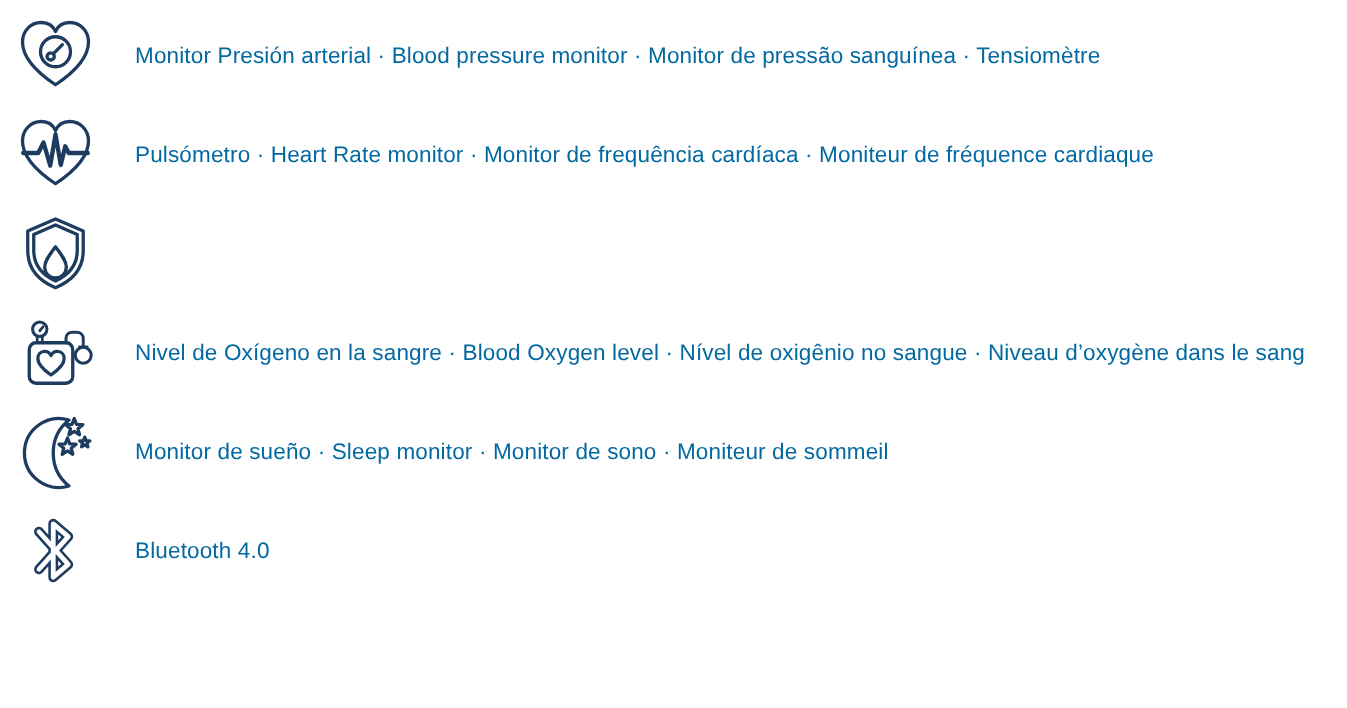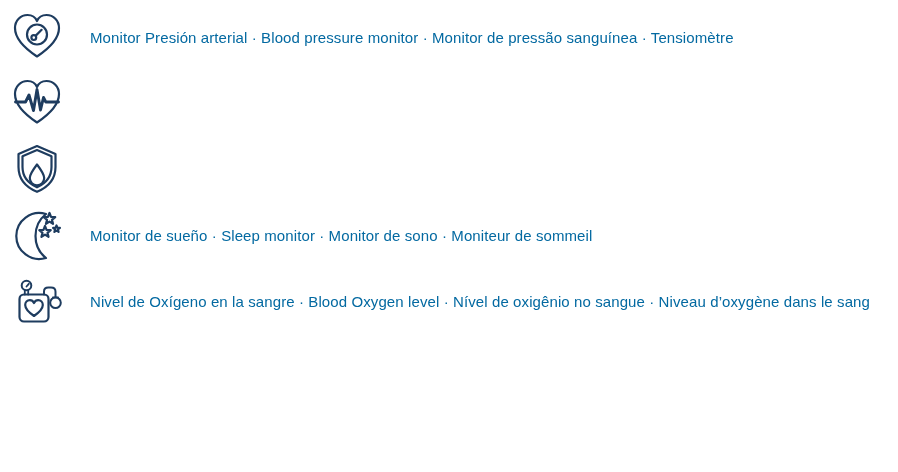--- a/index.html
+++ b/index.html
@@ -53,59 +53,69 @@
     <span class="feature-label">Monitor Presión arterial · Blood pressure monitor · Monitor de pressão sanguínea · Tensiomètre</span>
   </div>
 
   <div class="feature-row">
     <span class="icon-box">
       <svg width="56" height="56" viewBox="0 0 56 56" fill="none" stroke="#1e3c5f" stroke-width="2.2" stroke-linecap="round" stroke-linejoin="round">
         <path d="M28 47.5 C13 37.5 6 28.5 6 19 C6 11.5 11.5 6 18.5 6 C23 6 26.5 8.5 28 12 C29.5 8.5 33 6 37.5 6 C44.5 6 50 11.5 50 19 C50 28.5 43 37.5 28 47.5 Z"></path>
         <path d="M6.5 27 L16.5 27 L20 20 L24.5 35.5 L28 14.5 L31.5 35 L34.5 22.5 L36.8 27 L49.5 27" stroke-width="2.9"></path>
       </svg>
     </span>
+    <span class="feature-label">Pulsómetro · Heart Rate monitor · Monitor de frequência cardíaca · Moniteur de fréquence cardiaque</span>
   </div>
 
   <div class="feature-row">
     <span class="icon-box">
       <svg width="56" height="56" viewBox="0 0 56 56" fill="none" stroke="#1e3c5f" stroke-width="2.2" stroke-linecap="round" stroke-linejoin="round">
         <path d="M9.5 13 L28 5 L46.5 13 V26 C46.5 38.3 38.8 46.3 28 50.8 C17.2 46.3 9.5 38.3 9.5 26 Z"></path>
         <path d="M13.5 15.3 L28 9 L42.5 15.3 V26 C42.5 35.8 36.3 42.5 28 46.3 C19.7 42.5 13.5 35.8 13.5 26 Z"></path>
         <path d="M28 23.5 C32.8 29.8 35.2 33.4 35.2 37 C35.2 41.3 32 44.3 28 44.3 C24 44.3 20.8 41.3 20.8 37 C20.8 33.4 23.2 29.8 28 23.5 Z"></path>
       </svg>
     </span>
   </div>
 
+
+  <div class="feature-row">
+    <span class="icon-box">
+      <svg width="56" height="56" viewBox="0 0 56 56" fill="none" stroke="#1e3c5f" stroke-width="2.2" stroke-linecap="round" stroke-linejoin="round">
+        <rect x="10.5" y="21.5" width="29" height="27" rx="4.5"></rect>
+        <path d="M25 43 C19 38.8 16.2 35.6 16.2 32 C16.2 29.2 18.2 27.2 20.8 27.2 C22.6 27.2 24.2 28.3 25 30 C25.8 28.3 27.4 27.2 29.2 27.2 C31.8 27.2 33.8 29.2 33.8 32 C33.8 35.6 31 38.8 25 43 Z"></path>
+        <circle cx="17.5" cy="12.5" r="4.8" stroke-width="2"></circle>
+        <line x1="17.5" y1="13.5" x2="19.8" y2="10.8" stroke-width="1.8"></line>
+        <line x1="15.8" y1="17.6" x2="15.8" y2="21.5" stroke-width="1.8"></line>
+        <line x1="19.2" y1="17.6" x2="19.2" y2="21.5" stroke-width="1.8"></line>
+        <path d="M35 21.5 V18.5 C35 16 36.8 14.5 39.3 14.5 H42 C44.8 14.5 46.5 16.3 46.5 18.8 V23.5" stroke-width="2"></path>
+        <line x1="43.9" y1="24.3" x2="49.1" y2="24.3" stroke-width="1.8"></line>
+        <circle cx="46.5" cy="29.8" r="5.3" stroke-width="2"></circle>
+      </svg>
+    </span>
+    <span class="feature-label">Nivel de Oxígeno en la sangre · Blood Oxygen level · Nível de oxigênio no sangue · Niveau d’oxygène dans le sang</span>
+  </div>
 
   <div class="feature-row">
     <span class="icon-box">
       <svg width="56" height="56" viewBox="0 0 56 56" fill="none" stroke="#1e3c5f" stroke-width="2.2" stroke-linecap="round" stroke-linejoin="round">
         <defs>
           <path id="star" d="M0 -6 L1.53 -2.1 L5.71 -1.85 L2.47 0.8 L3.53 4.85 L0 2.6 L-3.53 4.85 L-2.47 0.8 L-5.71 -1.85 L-1.53 -2.1 Z"></path>
         </defs>
         <path d="M37 7 A23 23 0 1 0 37 51 C30 45.5 26.5 37.5 26.5 29 C26.5 20.5 30 12.5 37 7 Z"></path>
         <use href="#star" transform="translate(40.5 12)"></use>
         <use href="#star" transform="translate(36 25)"></use>
         <use href="#star" transform="translate(47.5 22) scale(0.6)" stroke-width="3.6"></use>
       </svg>
     </span>
     <span class="feature-label">Monitor de sueño · Sleep monitor · Monitor de sono · Moniteur de sommeil</span>
   </div>
 
   <div class="feature-row">
     <span class="icon-box">
-      <svg width="56" height="56" viewBox="0 0 56 56" fill="none" stroke="#1e3c5f" stroke-width="2.2" stroke-linecap="round" stroke-linejoin="round">
-        <rect x="10.5" y="21.5" width="29" height="27" rx="4.5"></rect>
-        <path d="M25 43 C19 38.8 16.2 35.6 16.2 32 C16.2 29.2 18.2 27.2 20.8 27.2 C22.6 27.2 24.2 28.3 25 30 C25.8 28.3 27.4 27.2 29.2 27.2 C31.8 27.2 33.8 29.2 33.8 32 C33.8 35.6 31 38.8 25 43 Z"></path>
-        <circle cx="17.5" cy="12.5" r="4.8" stroke-width="2"></circle>
-        <line x1="17.5" y1="13.5" x2="19.8" y2="10.8" stroke-width="1.8"></line>
-        <line x1="15.8" y1="17.6" x2="15.8" y2="21.5" stroke-width="1.8"></line>
-        <line x1="19.2" y1="17.6" x2="19.2" y2="21.5" stroke-width="1.8"></line>
-        <path d="M35 21.5 V18.5 C35 16 36.8 14.5 39.3 14.5 H42 C44.8 14.5 46.5 16.3 46.5 18.8 V23.5" stroke-width="2"></path>
-        <line x1="43.9" y1="24.3" x2="49.1" y2="24.3" stroke-width="1.8"></line>
-        <circle cx="46.5" cy="29.8" r="5.3" stroke-width="2"></circle>
+      <svg width="56" height="56" viewBox="0 0 56 56" fill="none" stroke-linejoin="round" stroke-linecap="round">
+        <path d="M17 15.5 L36.5 37.3 L26.5 45.8 L26.5 10.2 L36.5 18.7 L17 40.5" stroke="#1e3c5f" stroke-width="6.6"></path>
+        <path d="M17 15.5 L36.5 37.3 L26.5 45.8 L26.5 10.2 L36.5 18.7 L17 40.5" stroke="#ffffff" stroke-width="3.2"></path>
       </svg>
     </span>
-    <span class="feature-label">Nivel de Oxígeno en la sangre · Blood Oxygen level · Nível de oxigênio no sangue · Niveau d’oxygène dans le sang</span>
+    <span class="feature-label">Bluetooth 4.0</span>
   </div>
-
 
 </div>
 
 </body></html>

